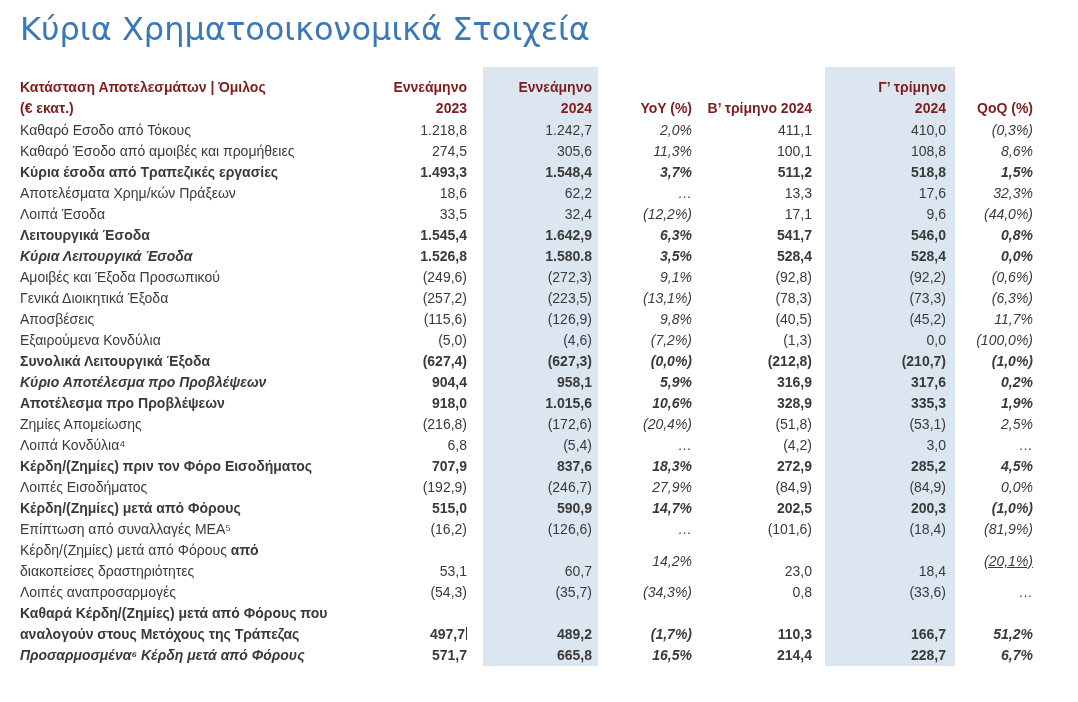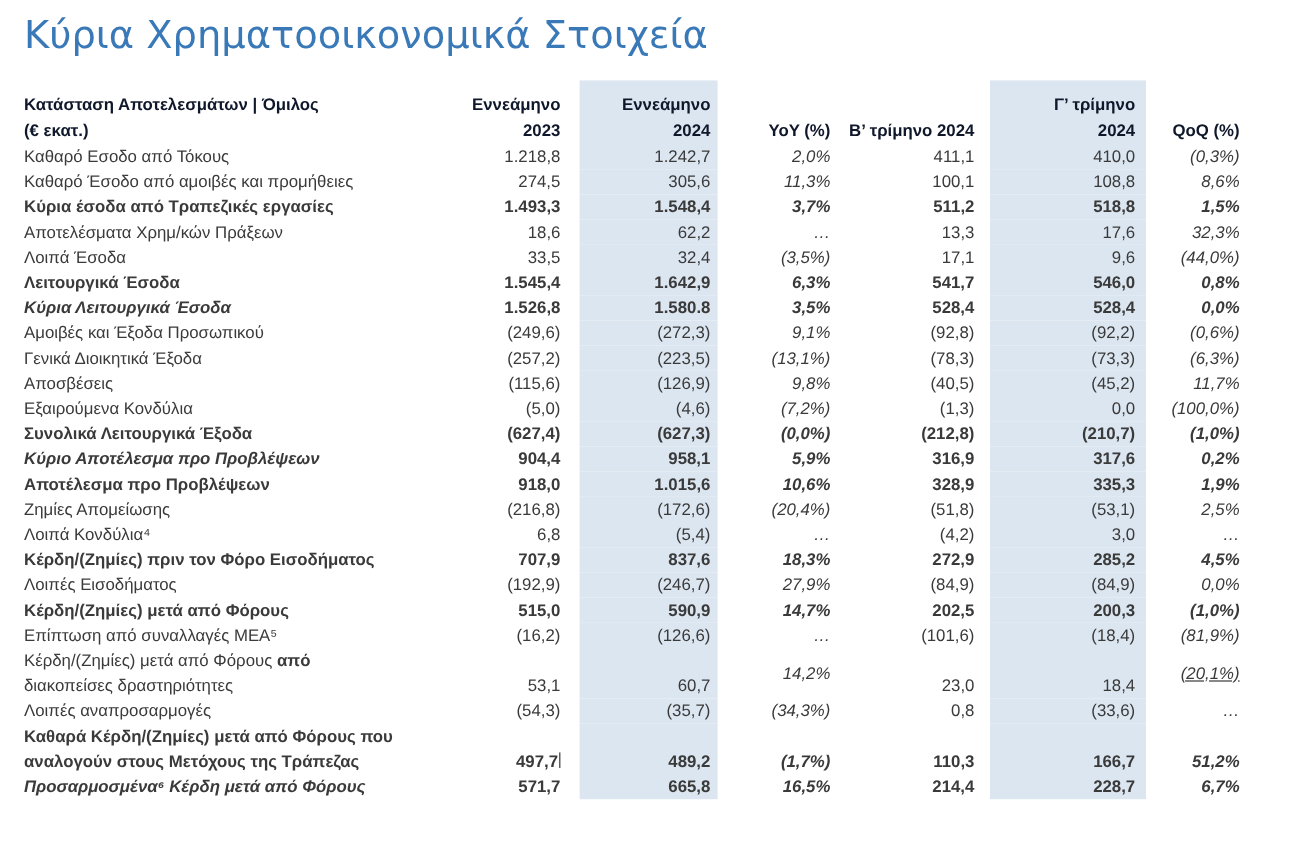--- a/index.html
+++ b/index.html
@@ -12,21 +12,21 @@
     margin:10px 0 0 20px;
     font-family:"DejaVu Sans", sans-serif;
     font-size:32px; font-weight:normal; color:#3A79B8;
   }
   table.fin {
     border-collapse:collapse; table-layout:fixed;
     margin:19px 0 0 20px; width:1013px;
   }
   th, td { padding:0; font-size:14px; line-height:21px; vertical-align:bottom; }
   thead th {
-    color:#0f172a; font-weight:bold; text-align:right;
+    color:#7f1d1d; font-weight:bold; text-align:right;
     height:52px; padding-bottom:1px; white-space:nowrap;
   }
   th.corner { text-align:left; }
   tbody tr { height:21px; }
   td.label { text-align:left; }
   td.num { text-align:right; white-space:nowrap; }
   .hl { background:#DCE6F1; }
   th.pad6, td.pad6 { padding-right:6px; }
   th.pad9, td.pad9 { padding-right:9px; }
   tr.b { font-weight:bold; }
@@ -142,21 +142,21 @@
         <td class="num hl pad9">17,6</td>
         <td class="num pct">32,3%</td>
       </tr>
       <tr class="n">
         <td class="label">
           <div>Λοιπά Έσοδα</div>
         </td>
         <td class="num">33,5</td>
         <td></td>
         <td class="num hl pad6">32,4</td>
-        <td class="num pct">(3,5%)</td>
+        <td class="num pct">(12,2%)</td>
         <td class="num">17,1</td>
         <td></td>
         <td class="num hl pad9">9,6</td>
         <td class="num pct">(44,0%)</td>
       </tr>
       <tr class="b">
         <td class="label">
           <div>Λειτουργικά Έσοδα</div>
         </td>
         <td class="num">1.545,4</td>

